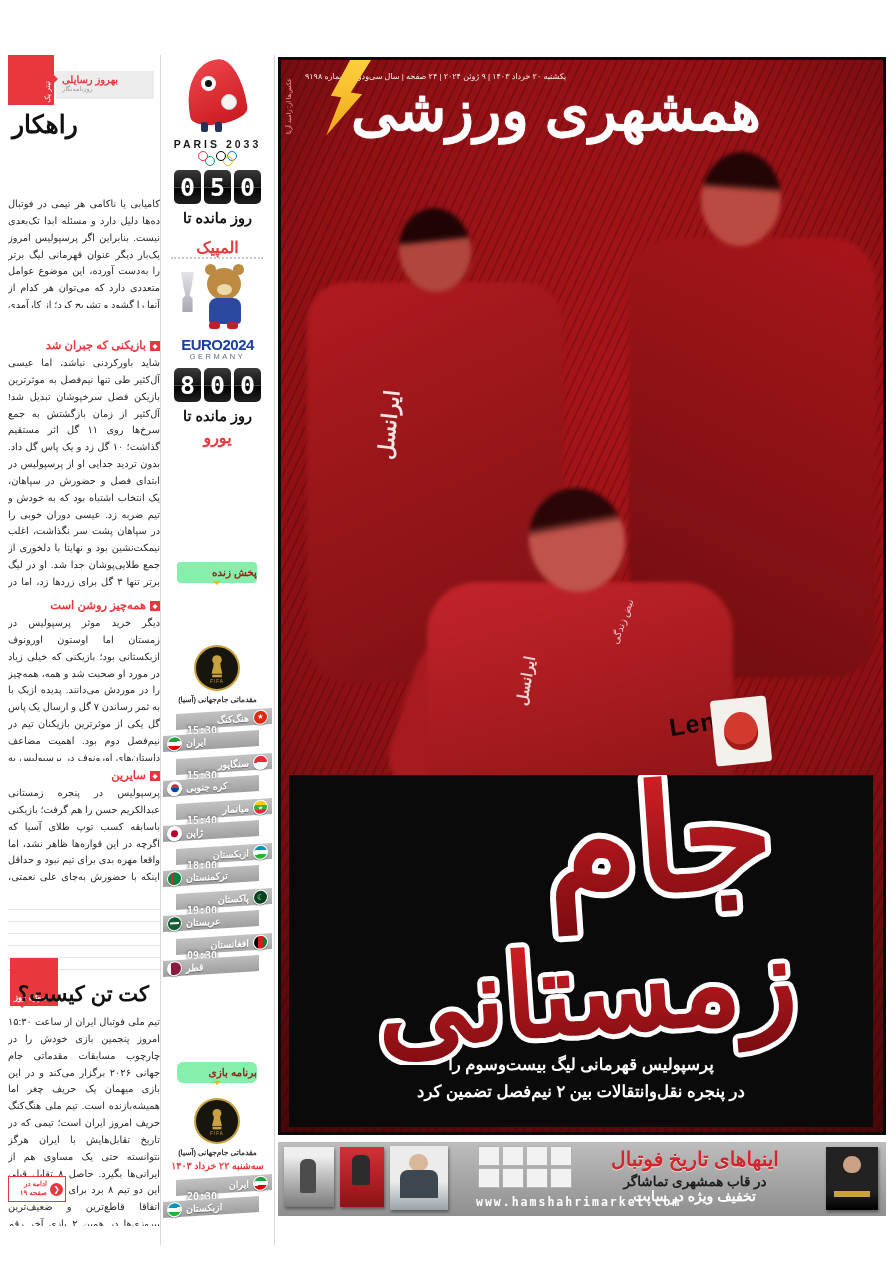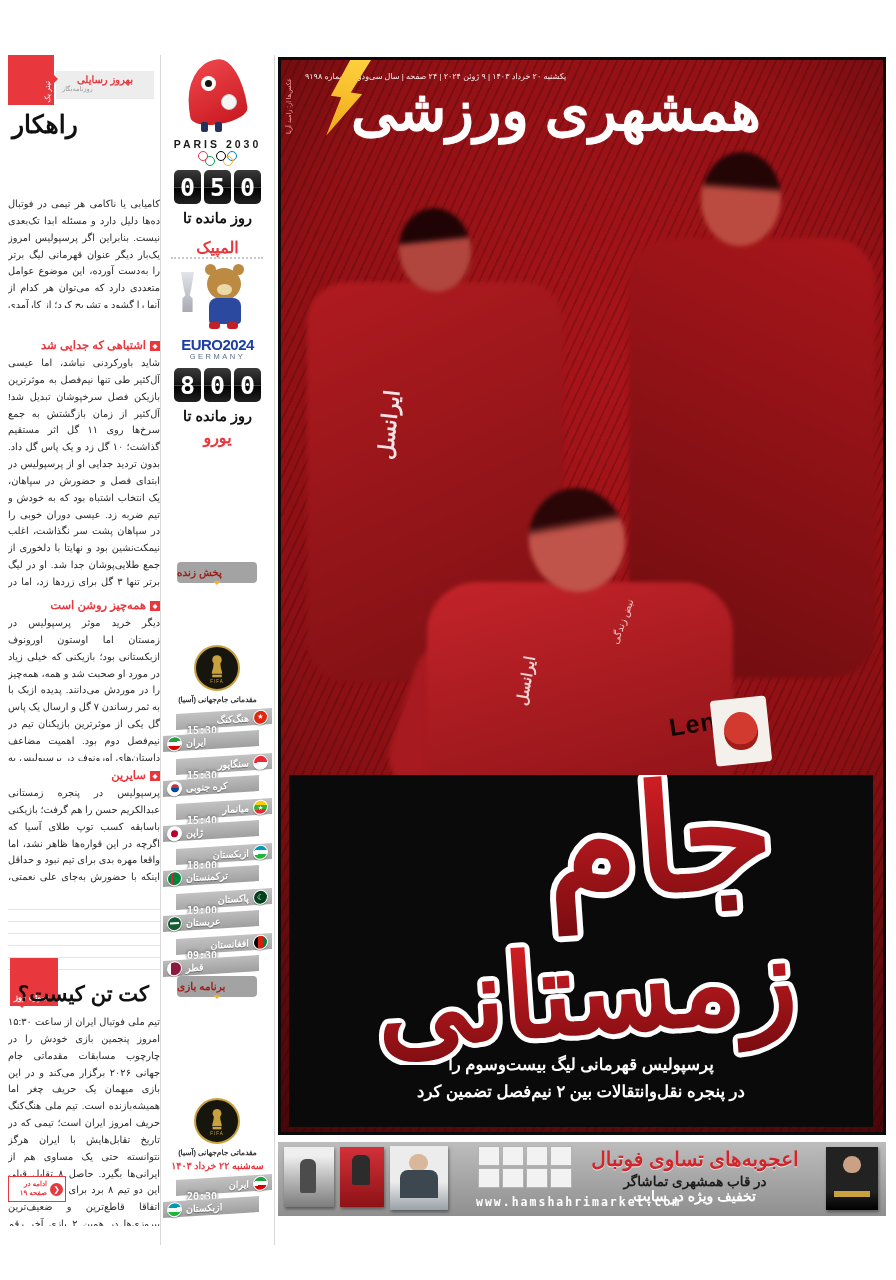--- a/index.html
+++ b/index.html
@@ -8,21 +8,21 @@
 
   .vrule { position:absolute; top:55px; bottom:35px; width:1px; background:#d9d9d9; }
 
   
   .col-article { position:absolute; left:8px; top:50px; width:152px; height:1225px; direction:rtl; }
   .col-article > div { position:absolute; width:100%; }
   .kicker-row { top:5px; height:52px; }
   .kicker-box { position:absolute; left:0; top:0; width:46px; height:50px; background:#e8373d; }
   .kicker-box span { position:absolute; right:2px; bottom:2px; writing-mode:vertical-rl; transform:rotate(180deg); color:#fff; font-size:7.5px; letter-spacing:1px; }
   .author-strip { position:absolute; right:6px; top:16px; left:48px; height:28px; background:#ededed; padding:3px 6px; }
-  .author-name { color:#e8373d; font-size:10px; font-weight:bold; display:block; text-align:center; }
+  .author-name { color:#e8373d; font-size:10px; font-weight:bold; display:block; text-align:left; }
   .author-role { color:#999; font-size:6.5px; display:block; text-align:left; }
   .author-dot { position:absolute; left:46px; top:20px; width:0; height:0; border:4px solid transparent; border-left-color:#e8373d; }
   .h-kicker   { top:60px; font-size:25px; font-weight:900; color:#111; text-align:left; padding-left:4px; letter-spacing:-1px;}
   .h-main     { top:88px; font-size:39px; font-weight:900; color:#e8373d; text-align:left; line-height:1.1; }
   .body-txt { font-size:9.8px; line-height:1.72; color:#262626; text-align:justify; overflow:hidden; }
   .b-intro  { top:146px; height:112px; }
   .sec-head { font-size:11.5px; font-weight:bold; color:#e8373d; }
   .sec-head .mk { display:inline-block; width:10px; height:10px; background:#e8373d; color:#fff; font-size:6px; line-height:10px; text-align:center; vertical-align:middle; margin-left:4px; }
   .sh1 { top:288px; } .sb1 { top:305px; height:234px; }
   .sh2 { top:548px; } .sb2 { top:565px; height:146px; }
@@ -65,24 +65,24 @@
   .eb-trophy { position:absolute; left:16px; top:8px; width:17px; height:40px; background:linear-gradient(#e3e3ea,#a9a9b4); clip-path:polygon(12% 0,88% 0,72% 42%,62% 58%,80% 66%,80% 100%,20% 100%,20% 66%,38% 58%,28% 42%); }
   .eb-head { position:absolute; left:44px; top:4px; width:34px; height:32px; background:#bd8a42; border-radius:50%; }
   .eb-ear { position:absolute; top:0; width:11px; height:11px; background:#bd8a42; border-radius:50%; }
   .eb-ear.e1{left:42px;} .eb-ear.e2{left:70px;}
   .eb-muzzle { position:absolute; left:54px; top:20px; width:15px; height:11px; background:#ecd9a8; border-radius:50%; }
   .eb-body { position:absolute; left:46px; top:34px; width:32px; height:26px; background:#2c49a0; border-radius:8px 8px 4px 4px; }
   .eb-shoe { position:absolute; top:58px; width:11px; height:7px; background:#c02026; border-radius:3px; }
   .eb-shoe.s1{left:46px;} .eb-shoe.s2{left:64px;}
   .euro-brand { top:286px; text-align:center; font-size:15px; font-weight:900; color:#1d3fa3; letter-spacing:-.5px; }
   .euro-country { top:302px; text-align:center; font-size:7.5px; letter-spacing:2.5px; color:#5a6b86; }
-  .pill-badge { left:14px; width:80px !important; height:21px; background:#a3a3a3; border-radius:4px; color:#9e1f1a; font-size:10.5px; font-weight:900; text-align:left; line-height:21px; }
+  .pill-badge { left:14px; width:80px !important; height:21px; background:#86efac; border-radius:4px; color:#9e1f1a; font-size:10.5px; font-weight:900; text-align:right; line-height:21px; }
   .pill-badge::after { content:""; position:absolute; left:36px; bottom:-6px; border:4px solid transparent; border-top-color:#f2b32a; }
   .live-badge { top:512px; }
-  .sched-badge { top:926px; }
+  .sched-badge { top:1012px;border-radius:6px; }
   .wc-logo { left:31px; width:46px !important; height:46px; border-radius:50%; background:#17160e; border:2px solid #c9a23f; display:flex; flex-direction:column; align-items:center; justify-content:center; }
   .wc-1 { top:595px; } .wc-2 { top:1048px; }
   .wc-logo .fifa { color:#c9a23f; font-size:4.5px; letter-spacing:1px; }
   .wc-caption { text-align:center; font-size:7.5px; font-weight:bold; color:#333; }
   .cap-1 { top:645px; } .cap-2 { top:1098px; }
   .red-date { top:1110px; text-align:center; font-size:9.5px; font-weight:900; color:#e8373d; }
   .matches { top:658px; height:272px; }
   .match { position:relative; height:45px; }
   .bar { position:absolute; height:16px; background:linear-gradient(#c2c2c2,#a8a8a8); display:flex; align-items:center; gap:4px; padding:0 4px; transform:skewY(-3.5deg); }
   .bar-a { top:3px; right:0; width:96px; justify-content:flex-start; }
@@ -167,21 +167,21 @@
         </div>
       <div class="author-strip">
         <span class="author-name">بهروز رسایلی</span>
         <span class="author-role">روزنامه‌نگار</span>
       </div>
       <i class="author-dot"></i>
     </div>
     <div class="h-kicker">راهکار</div>
     <div class="body-txt b-intro">کامیابی یا ناکامی هر تیمی در فوتبال ده‌ها دلیل دارد و مسئله ابدا تک‌بعدی نیست. بنابراین اگر پرسپولیس امروز یک‌بار دیگر عنوان قهرمانی لیگ برتر را به‌دست آورده، این موضوع عوامل متعددی دارد که می‌توان هر کدام از آنها را گشود و تشریح کرد؛ از کارآمدی و تجربه بالاتر سرخپوشان تا غفلت رقبا در برخی بزنگاه‌ها و البته درایت کادرفنی و سایر موارد. با این حال اگر قرار باشد در این مطلب فقط به یک عامل بپردازیم، باید سراغ نقل‌وانتقالات زمستانی برویم؛ پنجره بسیار مهمی که عملا کار را برای پرسپولیس درآورد.</div>
 
-    <div class="sec-head sh1"><span class="mk">◆</span><span>اشتباهی که جدایی شد</span></div>
+    <div class="sec-head sh1"><span class="mk">◆</span><span>بازیکنی که جبران شد</span></div>
     <div class="body-txt sb1">شاید باورکردنی نباشد، اما عیسی آل‌کثیر طی تنها نیم‌فصل به موثرترین بازیکن فصل سرخپوشان تبدیل شد! آل‌کثیر از زمان بازگشتش به جمع سرخ‌ها روی ۱۱ گل اثر مستقیم گذاشت؛ ۱۰ گل زد و یک پاس گل داد. بدون تردید جدایی او از پرسپولیس در ابتدای فصل و حضورش در سپاهان، یک انتخاب اشتباه بود که به خودش و تیم ضربه زد. عیسی دوران خوبی را در سپاهان پشت سر نگذاشت، اغلب نیمکت‌نشین بود و نهایتا با دلخوری از جمع طلایی‌پوشان جدا شد. او در لیگ برتر تنها ۳ گل برای زردها زد، اما در بازگشت به پرسپولیس عملکردی فوق‌العاده ارائه داد. آمار همه‌چیز را درمورد این مهاجم نشان می‌دهد و البته شاید بد نباشد یادی هم کنیم از اظهارنظر دانیال اسماعیلی‌فر: «مهم‌ترین لحظه فصل پرسپولیس، گلی بود که عیسی به استقلال خوزستان زد.» منظورش گل سوم و تساوی‌بخش قرمزها در جریان آن کامبک تاریخی در ورزشگاه آزادی است؛ گلی که عیسی با کنده‌شدن به‌موقع از مدافع حریف و زدن ضربه در یک لحظه طلایی به ثمر رساند.</div>
 
     <div class="sec-head sh2"><span class="mk">◆</span><span>همه‌چیز روشن است</span></div>
     <div class="body-txt sb2">دیگر خرید موثر پرسپولیس در زمستان اما اوستون اورونوف ازبکستانی بود؛ بازیکنی که خیلی زیاد در مورد او صحبت شد و همه، همه‌چیز را در موردش می‌دانند. پدیده ازبک با به ثمر رساندن ۷ گل و ارسال یک پاس گل یکی از موثرترین بازیکنان تیم در نیم‌فصل دوم بود. اهمیت مضاعف داستان‌های اورونوف در پرسپولیس به این است که او بازیکن مدنظر استقلال بود، اما بعضی ناهماهنگی‌ها در تیم و البته نظر منفی جواد نکونام منجر به عدم جذب این بازیکن و درخشش بسیار موثر او در پرسپولیس شد. اورونوف در مسابقه دراماتیک با استقلال خوزستان گل چهارم قرمزها را زد و کامبک این تیم را تکمیل کرد.</div>
 
     <div class="sec-head sh3"><span class="mk">◆</span><span>سایرین</span></div>
     <div class="body-txt sb3">پرسپولیس در پنجره زمستانی عبدالکریم حسن را هم گرفت؛ بازیکنی باسابقه کسب توپ طلای آسیا که اگرچه در این قواره‌ها ظاهر نشد، اما واقعا مهره بدی برای تیم نبود و حداقل اینکه با حضورش به‌جای علی نعمتی، کیفیت پست مدافع چپ را ارتقا بخشید. محمد خدابنده‌لو را هم باید به این فهرست اضافه کرد؛ هافبکی که هر زمان به بازی گرفته شد عملکرد نسبتا قابل قبولی داشت و بسیاری عقیده دارند بیش از اینها می‌توانست بازی کند، اما از بدی پشت خط سروش رفیعی ماند.</div>
 
     <div class="note-lines"></div>
     <div class="subject-badge">
@@ -196,21 +196,21 @@
   </div>
 
   <div class="col-mid">
     <div class="paris-mascot">
       <div class="pm-body"></div>
       <div class="pm-eye"></div>
       <div class="pm-badge"></div>
       <div class="pm-leg l1"></div>
       <div class="pm-leg l2"></div>
     </div>
-    <div class="paris-brand">PARIS 2030</div>
+    <div class="paris-brand">PARIS 2033</div>
     <div class="rings">
       <i class="ring r1"></i>
         <i class="ring r4"></i>
         <i class="ring r2"></i>
         <i class="ring r5"></i>
         <i class="ring r3"></i>
     </div>
     <div class="flip flip-1">
       <span>0</span>
       <span>5</span>
@@ -403,21 +403,21 @@
     <div class="collage">
       <i></i>
         <i></i>
         <i></i>
         <i></i>
         <i></i>
         <i></i>
         <i></i>
         <i></i>
     </div>
-    <div class="ad-headline">اعجوبه‌های تساوی فوتبال</div>
+    <div class="ad-headline">اینها‌های تاریخ فوتبال</div>
     <div class="ad-subheadline">در قاب همشهری تماشاگر</div>
     <div class="ad-note">تخفیف ویژه در سایت</div>
     <div class="ad-url">www.hamshahrimarket.com</div>
     <div class="cover cov-messi">
         <i></i>
         <b></b>
       </div>
   </div>
 
 </div>

